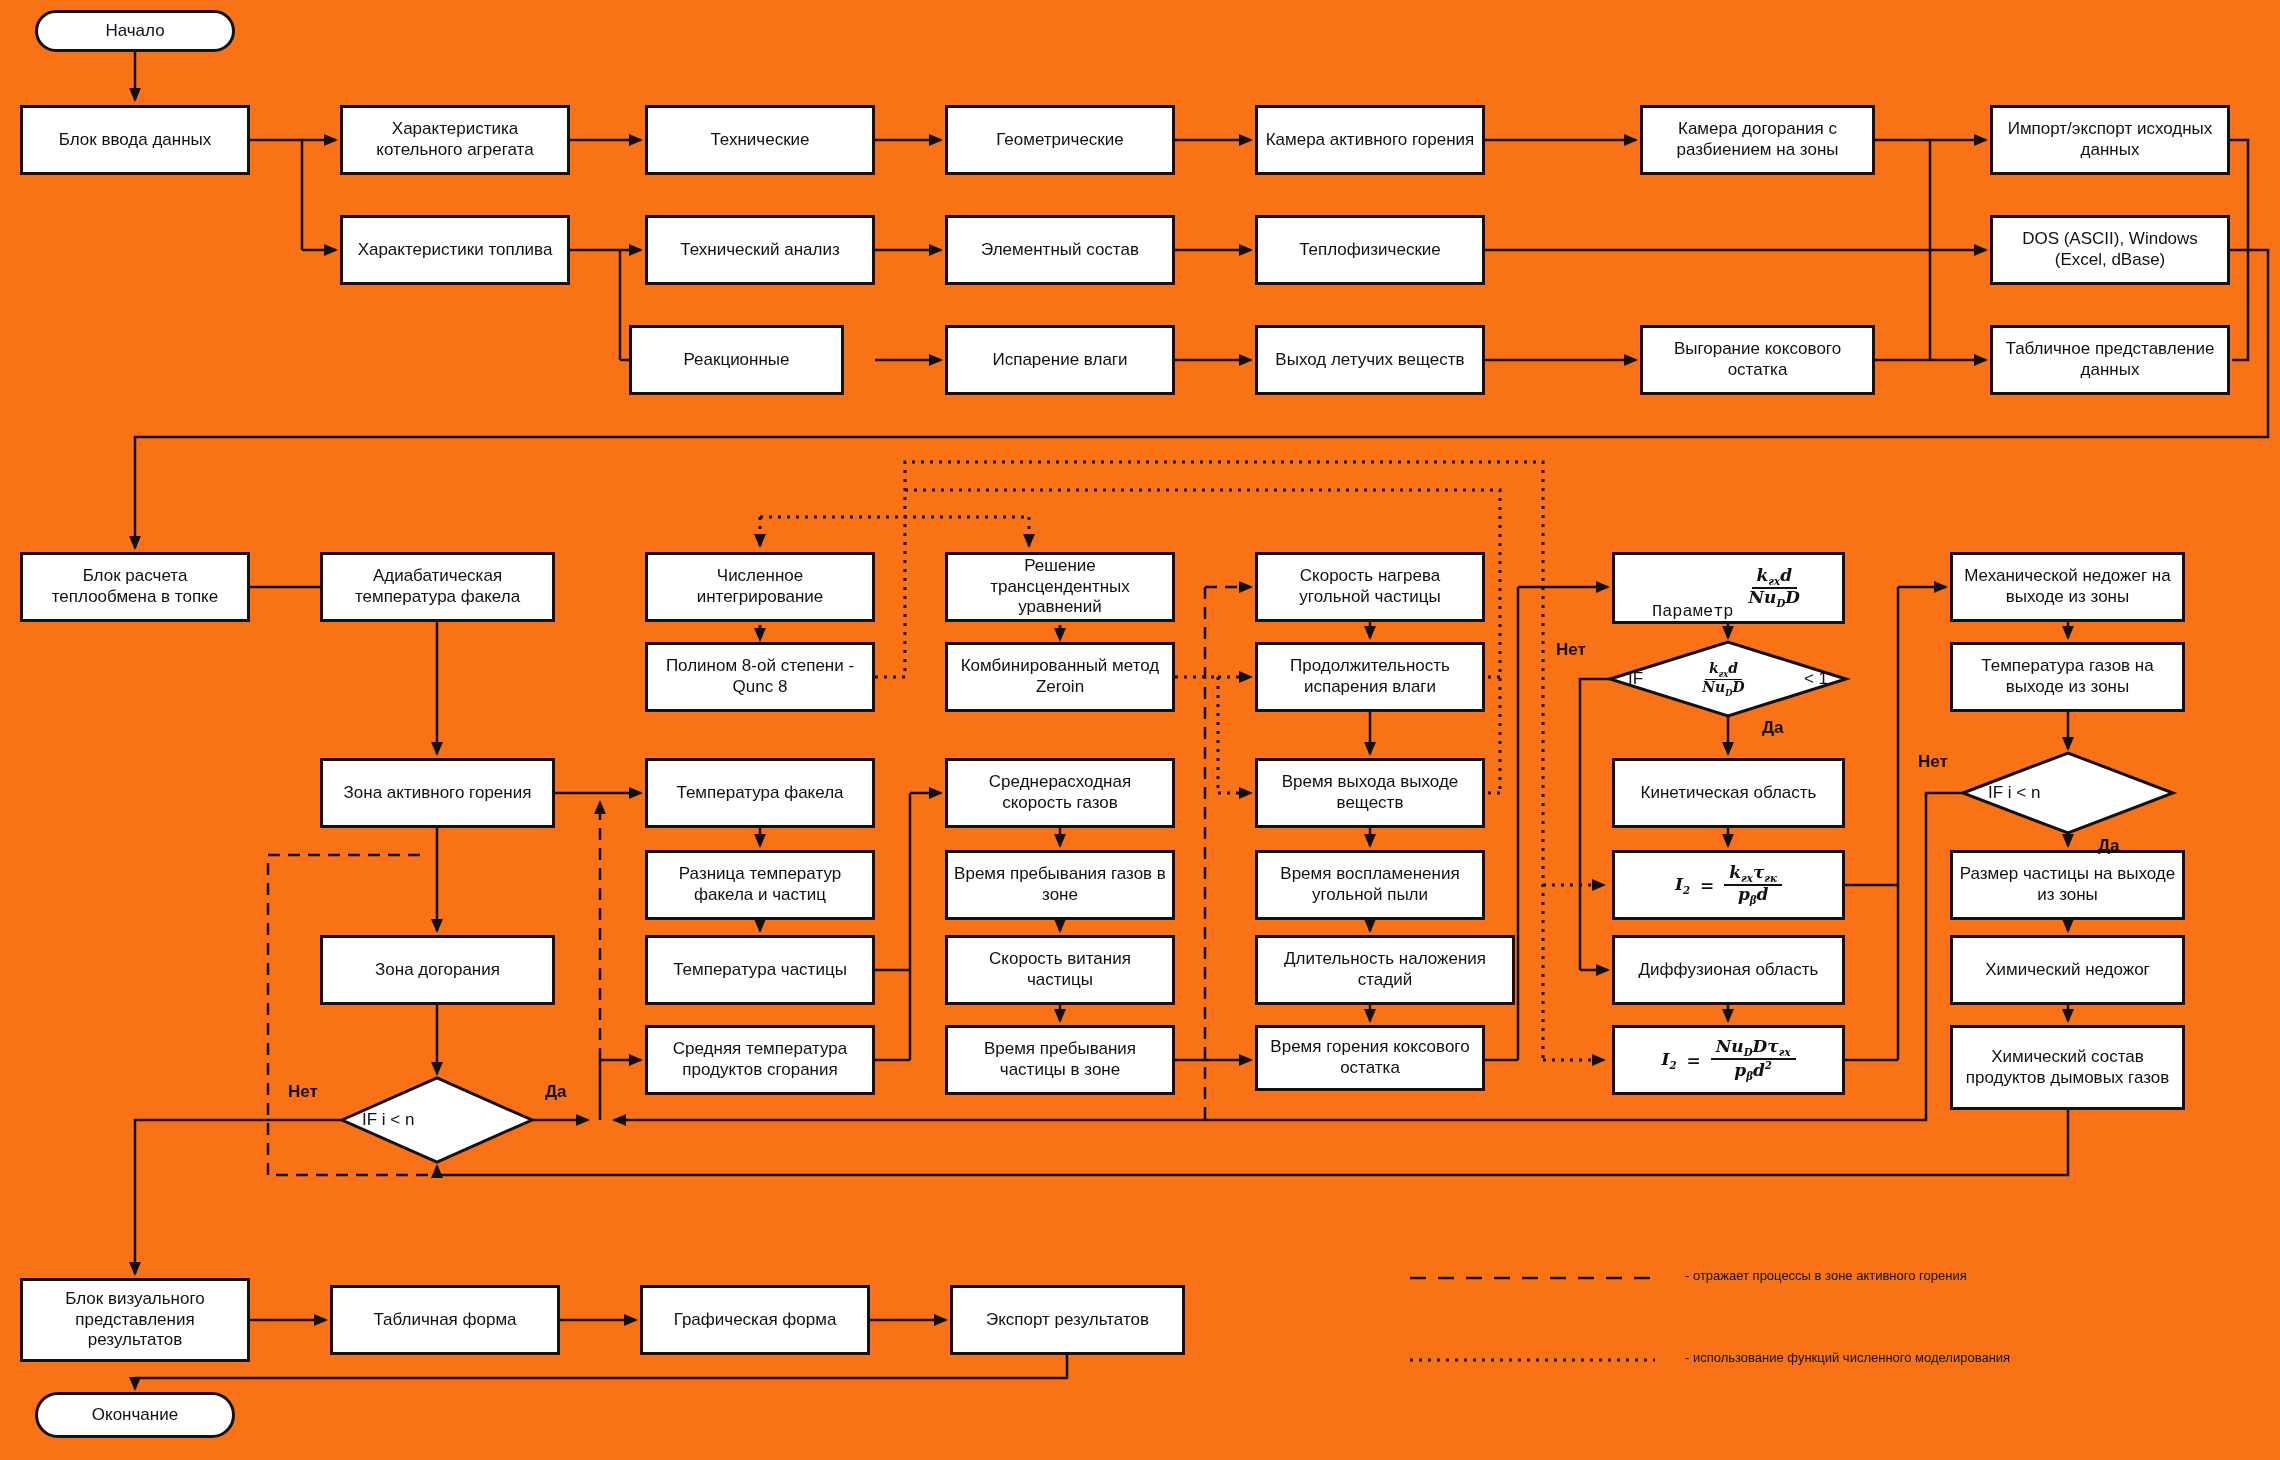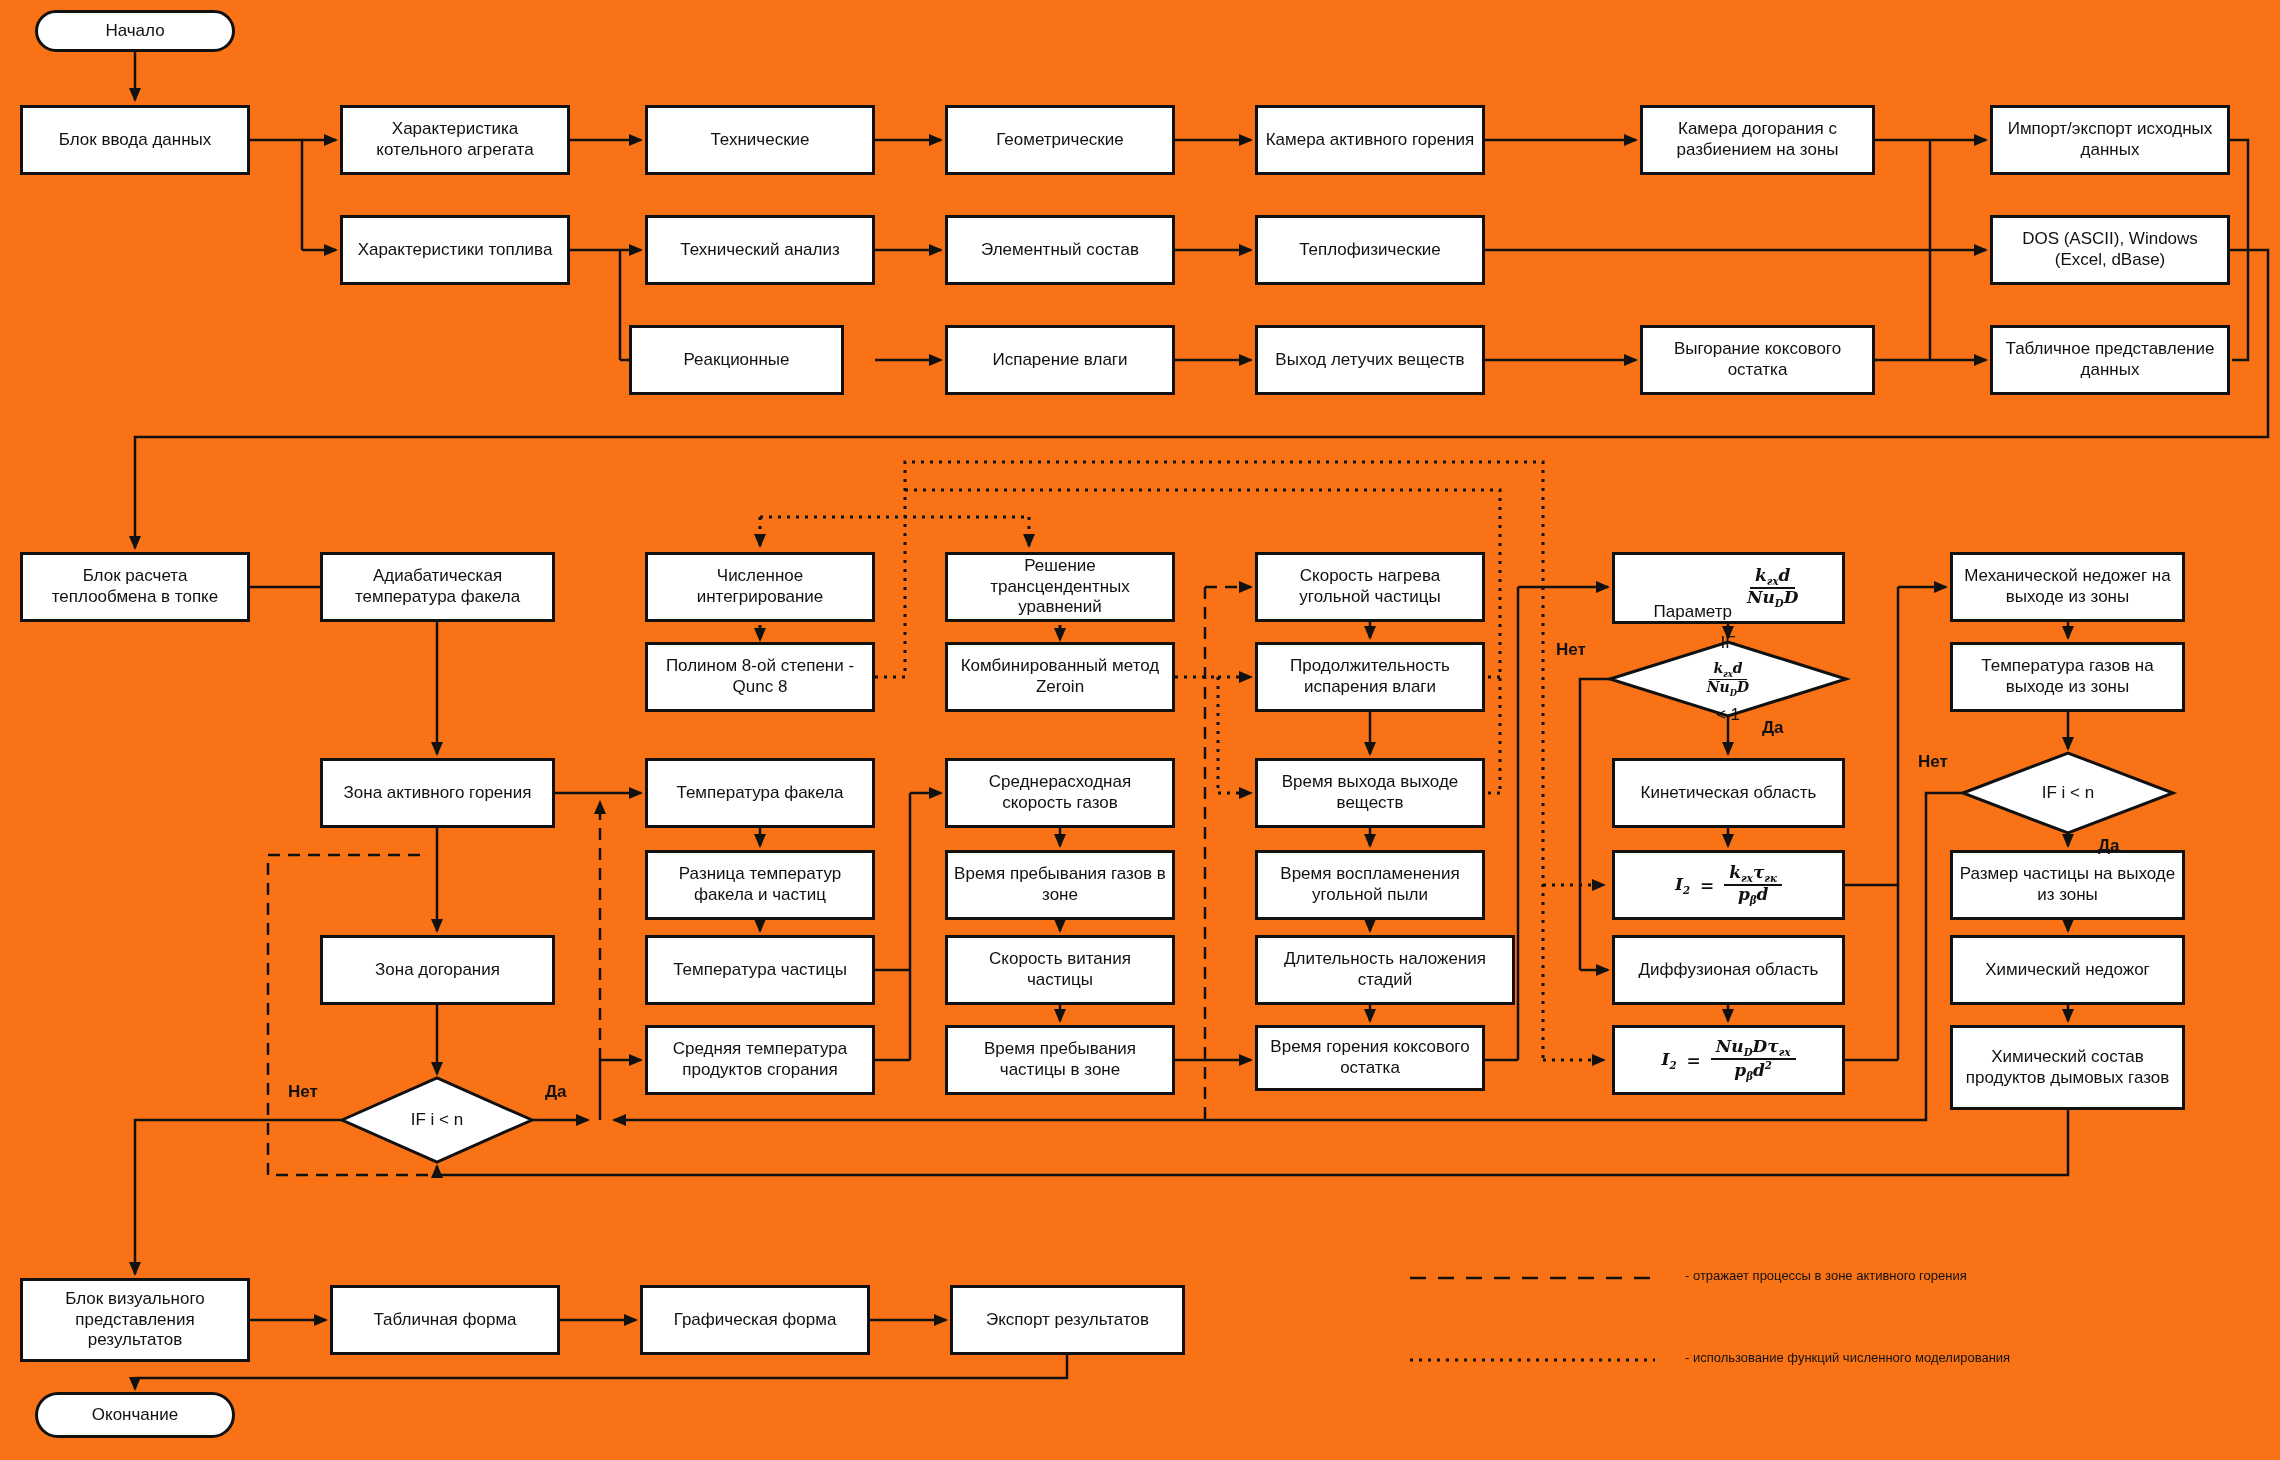--- a/index.html
+++ b/index.html
@@ -3,25 +3,25 @@
 <meta charset="utf-8">
 <style>
   html,body{margin:0;padding:0;background:#fff;}
   .canvas{position:relative;width:2280px;height:1460px;background:#f97316;
           font-family:"Liberation Sans", sans-serif;color:#111;overflow:hidden;}
   .layer{position:absolute;left:0;top:0;}
   .node{position:absolute;box-sizing:border-box;background:#fff;border:3px solid #111;
         display:flex;align-items:center;justify-content:center;text-align:center;
         font-size:17px;line-height:1.22;padding:2px 6px;z-index:2;}
   .stadium{border-radius:26px;}
-  .dlabel{position:absolute;display:flex;align-items:center;justify-content:center;
-          text-align:center;font-size:17px;z-index:3;background:transparent;flex-direction:column;}
+  .dlabel{position:absolute;display:flex;align-items:center;justify-content:space-between;
+          text-align:center;font-size:17px;z-index:3;background:transparent;}
   .yn{position:absolute;font-size:17px;font-weight:bold;z-index:3;}
   .math{font-family:"DejaVu Serif", serif;font-style:italic;font-weight:bold;gap:10px;}
-  .math .plain{font-family:Liberation Sans, sans-serif;font-style:normal;font-weight:normal;margin-top:48px;}
+  .math .plain{font-family:Liberation Mono, monospace;font-style:normal;font-weight:normal;margin-top:48px;}
   .frac{display:inline-flex;flex-direction:column;align-items:center;line-height:1.05;}
   .frac .num{border-bottom:2px solid #111;padding:0 5px;}
   .frac .den{padding:0 5px;}
   .math sub,.dfrac sub{font-size:0.6em;font-style:italic;}
   .math sup{font-size:0.6em;}
   .dfrac{display:inline-flex;flex-direction:column;align-items:center;line-height:1.0;
          font-family:"DejaVu Serif", serif;font-style:italic;font-weight:bold;font-size:14px;}
   .dfrac .num{border-bottom:1.5px solid #111;padding:0 4px;}
   .legend-text{position:absolute;font-size:13px;z-index:2;}
 </style>

